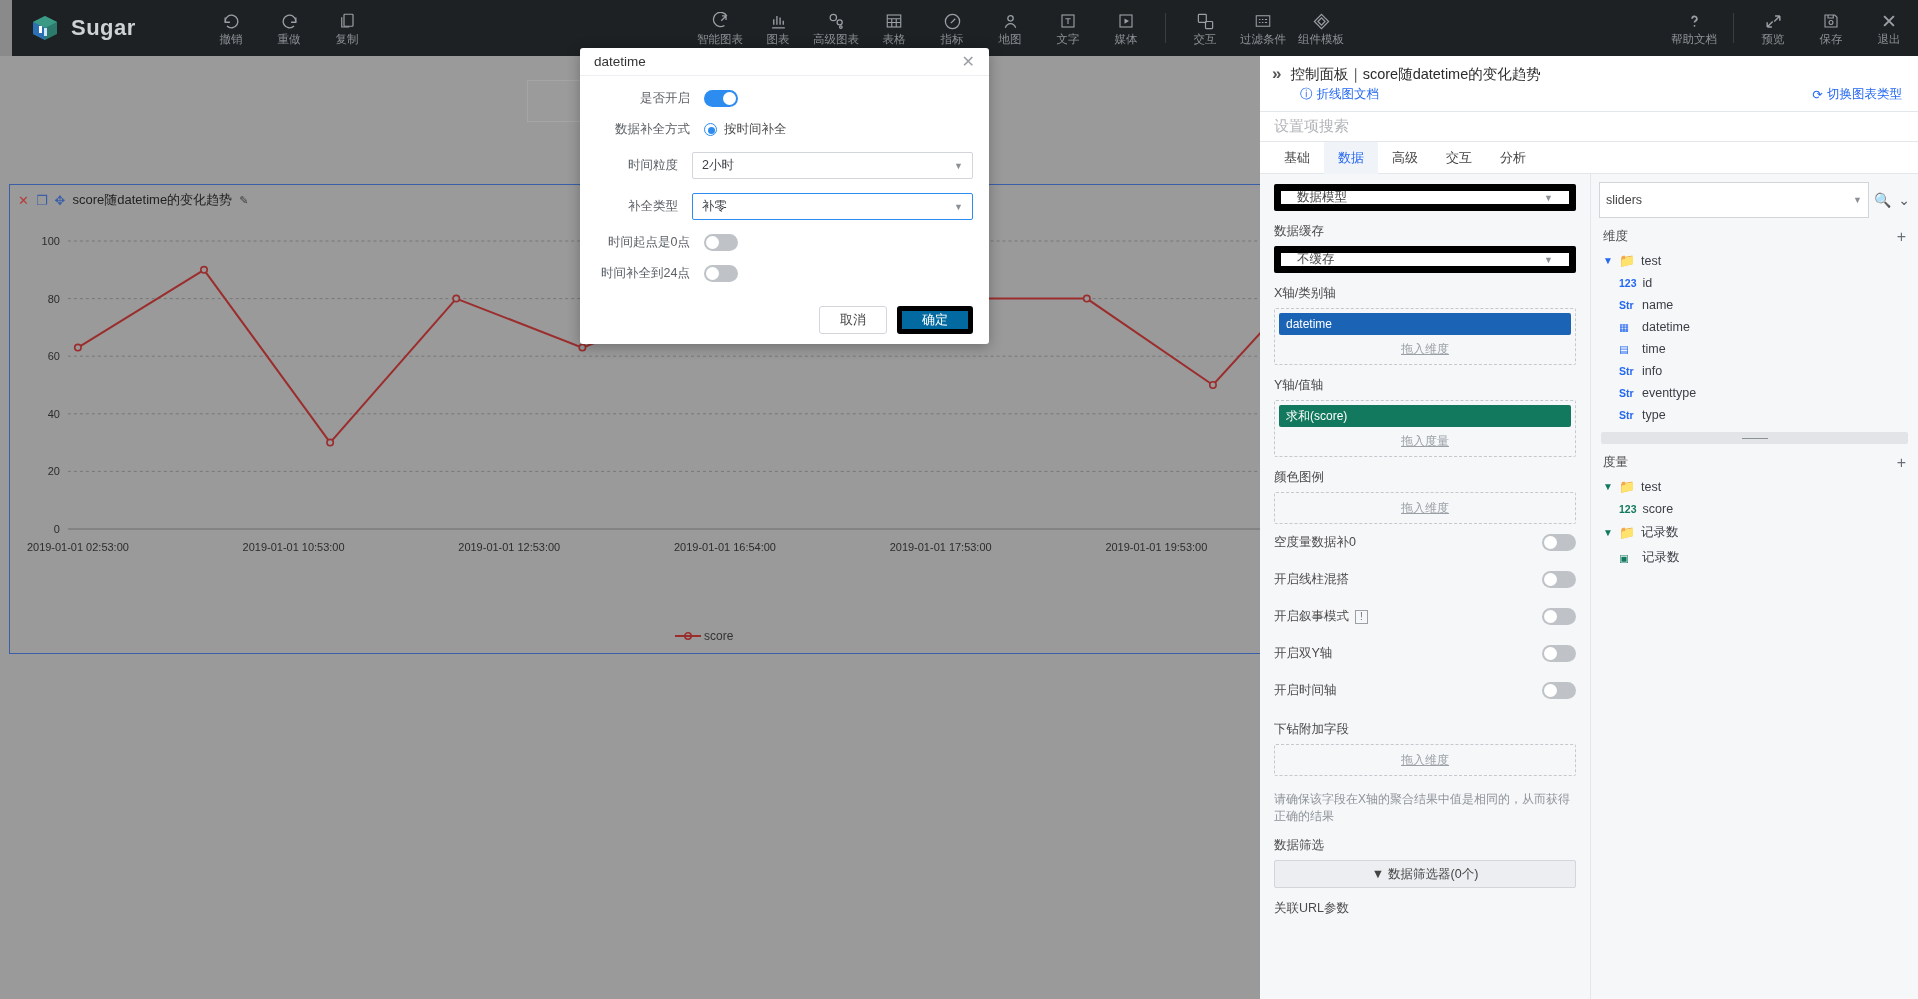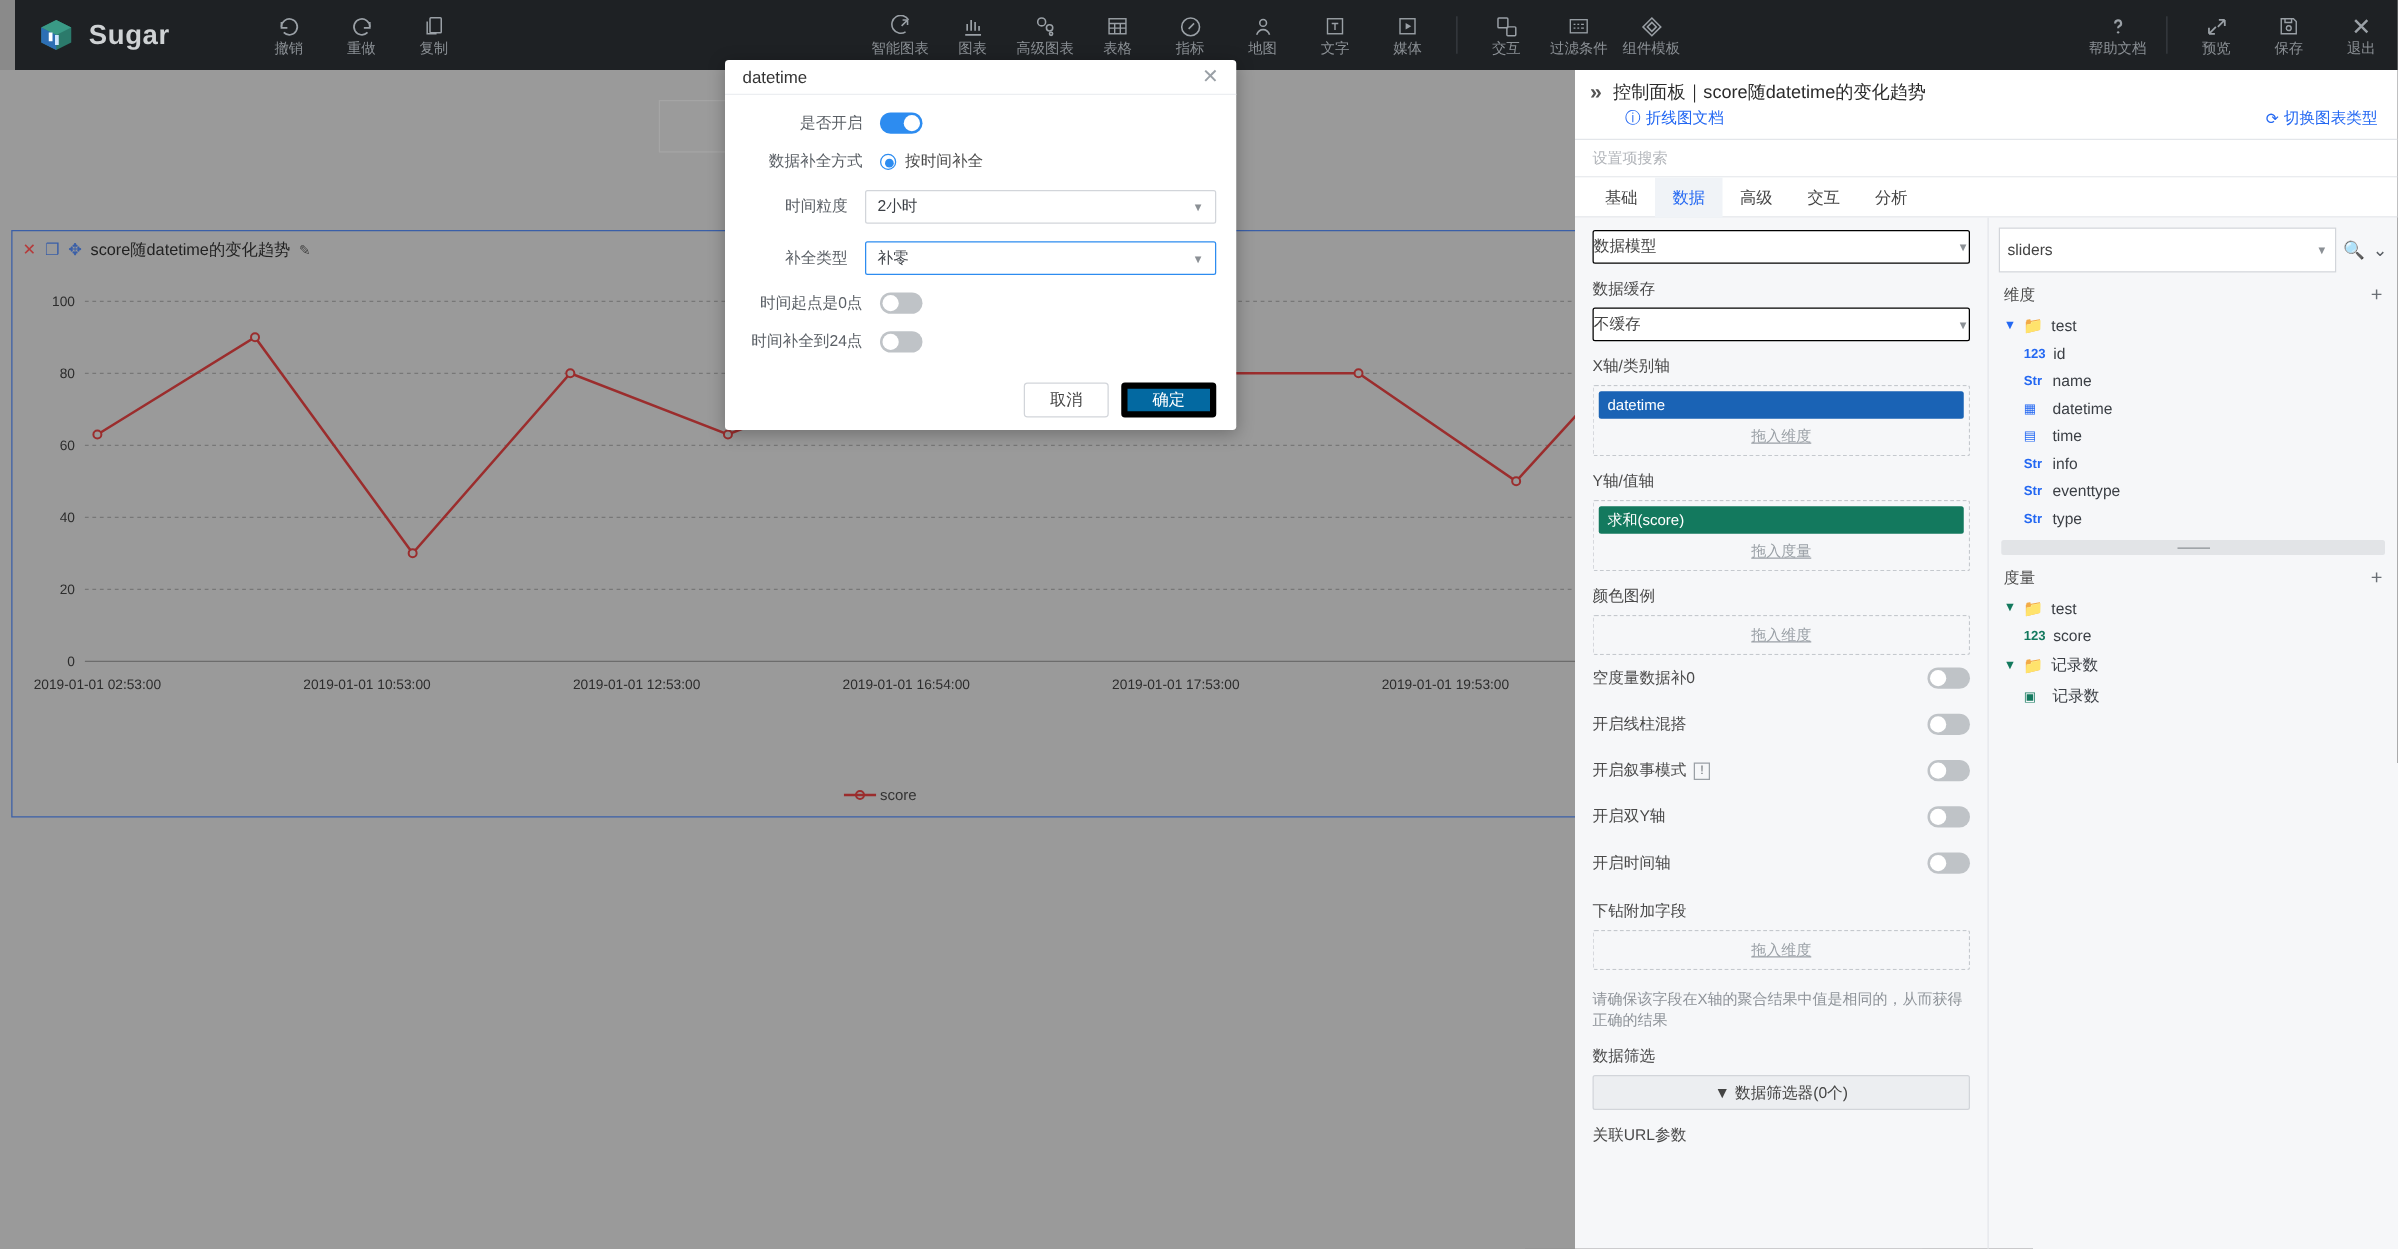--- a/index.html
+++ b/index.html
@@ -35,32 +35,32 @@
     position:absolute; right:0; top:56px; width:658px; height:943px;
     background:#f6f7f9; z-index:3;
   }
   .rp-head{ padding:9px 12px 8px 12px; background:#fff; border-bottom:1px solid #e3e6ea; position:relative;}
   .rp-head-row{ display:flex; align-items:flex-start; }
   .collapse-ico{ color:#555; font-size:17px; font-weight:bold; line-height:18px; margin-right:9px; cursor:pointer;}
   .rp-title{ font-size:14.5px; color:#2b2b2b; line-height:18px;}
   .rp-sub{ display:flex; justify-content:space-between; margin-top:3px; padding-left:28px; padding-right:4px;}
   .rp-link{ color:#2468f2; font-size:12.5px; cursor:pointer; display:flex; align-items:center; gap:4px;}
   .rp-search{ height:30px; border-bottom:1px solid #e3e6ea; background:#fff; display:flex; align-items:center; padding:0 14px;}
-  .rp-search span{ color:#b3b6bb; font-size:12px;}
+  .rp-search span{ color:#b3b6bb; font-size:15px;}
   .rp-tabs{ display:flex; height:32px; background:#fff; border-bottom:1px solid #e3e6ea; padding-left:10px;}
   .rp-tab{ padding:0 14px; height:32px; line-height:32px; font-size:13px; color:#444; cursor:pointer;}
   .rp-tab.active{ color:#2468f2; background:#f0f3f7;}
   .rp-body{ display:flex; height:871px; }
   .rp-left{ width:330px; padding:10px 14px 0 14px; overflow:hidden; }
   .rp-right{ width:328px; border-left:1px solid #e3e6ea; padding:8px 0 0 0;}
 
   .sel{
-    height:27px; border:1px solid #000000; background:#fff; border-radius:2px;
+    height:27px; border:7px solid #000000; background:#fff; border-radius:2px;
     display:flex; align-items:center; justify-content:space-between;
-    padding:0 0; font-size:12.5px; color:#444; cursor:pointer;
+    padding:0 16px; font-size:12.5px; color:#444; cursor:pointer;
   }
   .sec-lbl{ font-size:12.5px; color:#4a4a4a; margin:12px 0 6px 0;}
   .dropzone{ border:1px dashed #c5c9ce; padding:4px; border-radius:2px;}
   .chip{ height:22px; border-radius:2px; color:#fff; font-size:12px;
     display:flex; align-items:center; padding:0 7px; margin-bottom:3px;}
   .chip.blue{ background:#1a63b5;}
   .chip.green{ background:#13795e;}
   .dz-hint{ text-align:center; color:#9aa0a6; font-size:12px; padding:3px 0 2px 0;text-decoration:underline;}
   .toggle-row{ display:flex; align-items:center; justify-content:space-between; height:37px;}
   .toggle-row .t-lbl{ font-size:12.5px; color:#4a4a4a; display:flex; align-items:center; gap:6px;}

